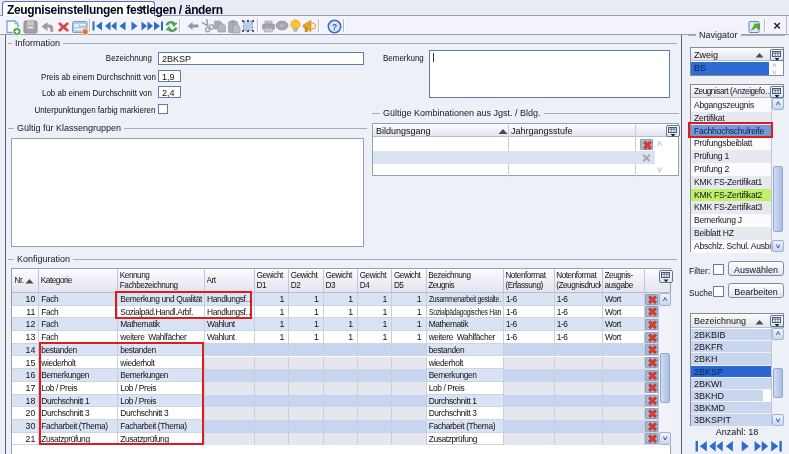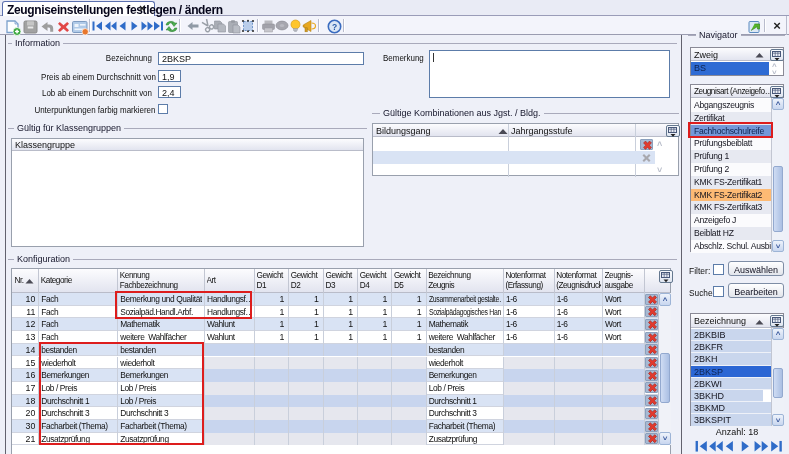--- a/index.html
+++ b/index.html
@@ -158,21 +158,20 @@
 <div class="inp" style="left:158px;top:104px;width:10px;height:10px;"></div>
 <div class="lbl" style="left:383px;top:52px;width:44px;height:10px;font-size:9.5px;transform:scaleX(0.84);transform-origin:0 50%;">Bemerkung</div>
 <div class="inp" style="left:429px;top:50px;width:241px;height:48px;">
     <div style="position:absolute;left:3px;top:2px;width:1px;height:9px;background:#333;"></div>
   </div>
 <div class="gline" style="left:8px;top:128px;width:359px;height:1px;"></div>
 <div class="gchip" style="left:14px;top:123px;">Gültig für Klassengruppen</div>
 <div class="tbl" style="left:11px;top:138px;width:353px;height:109px;"></div>
 
 <div class="tbl" style="left:11px;top:138px;width:353px;height:109px;">
-    <div class="thead" style="height:12px;padding:1px 0 0 3px;">Klassengruppe</div>
   </div>
 <div class="gline" style="left:372px;top:113px;width:307px;height:1px;"></div>
 <div class="gchip" style="left:380px;top:108px;">Gültige Kombinationen aus Jgst. / Bldg.</div>
 <div class="tbl" style="left:372px;top:123px;width:307px;height:53px;">
 <div class="thead" style="height:13px;"></div>
 <div class="cell" style="left:3px;top:1.5px;">Bildungsgang</div>
 <svg class="abs" style="left:125px;top:4px;" width="10" height="7">
       <path d="M5 1 L9.5 6 L0.5 6 Z" fill="#4a4a55"></path>
     </svg>
 <div class="abs" style="left:134.5px;top:0;width:1px;height:53px;background:#c9cfdb;"></div>
@@ -606,23 +605,23 @@
         <path d="M1.5 3.2 H9.5 M4.2 1.5 V6.5 M6.9 1.5 V6.5" stroke="#49597a" stroke-width="0.7"></path>
         <path d="M3.5 8 L8.5 8 L6 10.8 Z" fill="#222"></path>
       </svg></div>
 <div class="abs" style="left:0;top:14.0px;width:80px;height:12.8px;background:#fbfbfd;color:#15151f;padding:1px 0 0 3px;white-space:nowrap;overflow:hidden;font-size:8.6px;letter-spacing:-0.25px;">Abgangszeugnis</div>
 <div class="abs" style="left:0;top:26.8px;width:80px;height:12.8px;background:#e7e9f1;color:#15151f;padding:1px 0 0 3px;white-space:nowrap;overflow:hidden;font-size:8.6px;letter-spacing:-0.25px;">Zertifikat</div>
 <div class="abs" style="left:0;top:39.6px;width:80px;height:12.8px;background:#7498d8;color:#0d2250;padding:1px 0 0 3px;white-space:nowrap;overflow:hidden;font-size:8.6px;letter-spacing:-0.25px;">Fachhochschulreife</div>
 <div class="abs" style="left:0;top:52.400000000000006px;width:80px;height:12.8px;background:#fbfbfd;color:#15151f;padding:1px 0 0 3px;white-space:nowrap;overflow:hidden;font-size:8.6px;letter-spacing:-0.25px;">Prüfungsbeiblatt</div>
 <div class="abs" style="left:0;top:65.2px;width:80px;height:12.8px;background:#e7e9f1;color:#15151f;padding:1px 0 0 3px;white-space:nowrap;overflow:hidden;font-size:8.6px;letter-spacing:-0.25px;">Prüfung 1</div>
 <div class="abs" style="left:0;top:78.0px;width:80px;height:12.8px;background:#fbfbfd;color:#15151f;padding:1px 0 0 3px;white-space:nowrap;overflow:hidden;font-size:8.6px;letter-spacing:-0.25px;">Prüfung 2</div>
 <div class="abs" style="left:0;top:90.80000000000001px;width:80px;height:12.8px;background:#e7e9f1;color:#15151f;padding:1px 0 0 3px;white-space:nowrap;overflow:hidden;font-size:8.6px;letter-spacing:-0.25px;">KMK FS-Zertifikat1</div>
-<div class="abs" style="left:0;top:103.60000000000001px;width:80px;height:14px;background:#fdba74;color:#15151f;padding:1px 0 0 3px;white-space:nowrap;overflow:hidden;font-size:8.6px;letter-spacing:-0.25px;">KMK FS-Zertifikat2</div>
+<div class="abs" style="left:0;top:103.60000000000001px;width:80px;height:14px;background:#bef264;color:#15151f;padding:1px 0 0 3px;white-space:nowrap;overflow:hidden;font-size:8.6px;letter-spacing:-0.25px;">KMK FS-Zertifikat2</div>
 <div class="abs" style="left:0;top:116.4px;width:80px;height:12.8px;background:#e7e9f1;color:#15151f;padding:1px 0 0 3px;white-space:nowrap;overflow:hidden;font-size:8.6px;letter-spacing:-0.25px;">KMK FS-Zertifikat3</div>
-<div class="abs" style="left:0;top:129.2px;width:80px;height:12.8px;background:#fbfbfd;color:#15151f;padding:1px 0 0 3px;white-space:nowrap;overflow:hidden;font-size:8.6px;letter-spacing:-0.25px;">Anzeigefo J</div>
+<div class="abs" style="left:0;top:129.2px;width:80px;height:12.8px;background:#fbfbfd;color:#15151f;padding:1px 0 0 3px;white-space:nowrap;overflow:hidden;font-size:8.6px;letter-spacing:-0.25px;">Bemerkung J</div>
 <div class="abs" style="left:0;top:142.0px;width:80px;height:12.8px;background:#e7e9f1;color:#15151f;padding:1px 0 0 3px;white-space:nowrap;overflow:hidden;font-size:8.6px;letter-spacing:-0.25px;">Beiblatt HZ</div>
 <div class="abs" style="left:0;top:154.8px;width:80px;height:12.8px;background:#fbfbfd;color:#15151f;padding:1px 0 0 3px;white-space:nowrap;overflow:hidden;font-size:8.6px;letter-spacing:-0.25px;">Abschlz. Schul. Ausbil…</div>
 <div class="abs" style="left:80px;top:13px;width:13px;height:154px;background:#eef1f8;border-left:1px solid #c2c6d2;">
 <div class="sb-btn" style="top:0;height:12px;font-size:8px;line-height:10px;">˄</div>
 <div class="sb-thumb" style="top:68px;height:66px;"></div>
 <div class="sb-btn" style="top:142px;height:12px;font-size:8px;line-height:11px;">˅</div>
 </div>
 </div>
 <div class="redbox" style="left:687.5px;top:121.5px;width:85px;height:16px;"></div>
 <div class="lbl" style="left:689px;top:265.5px;height:10px;font-size:8.5px;">Filter:</div>

